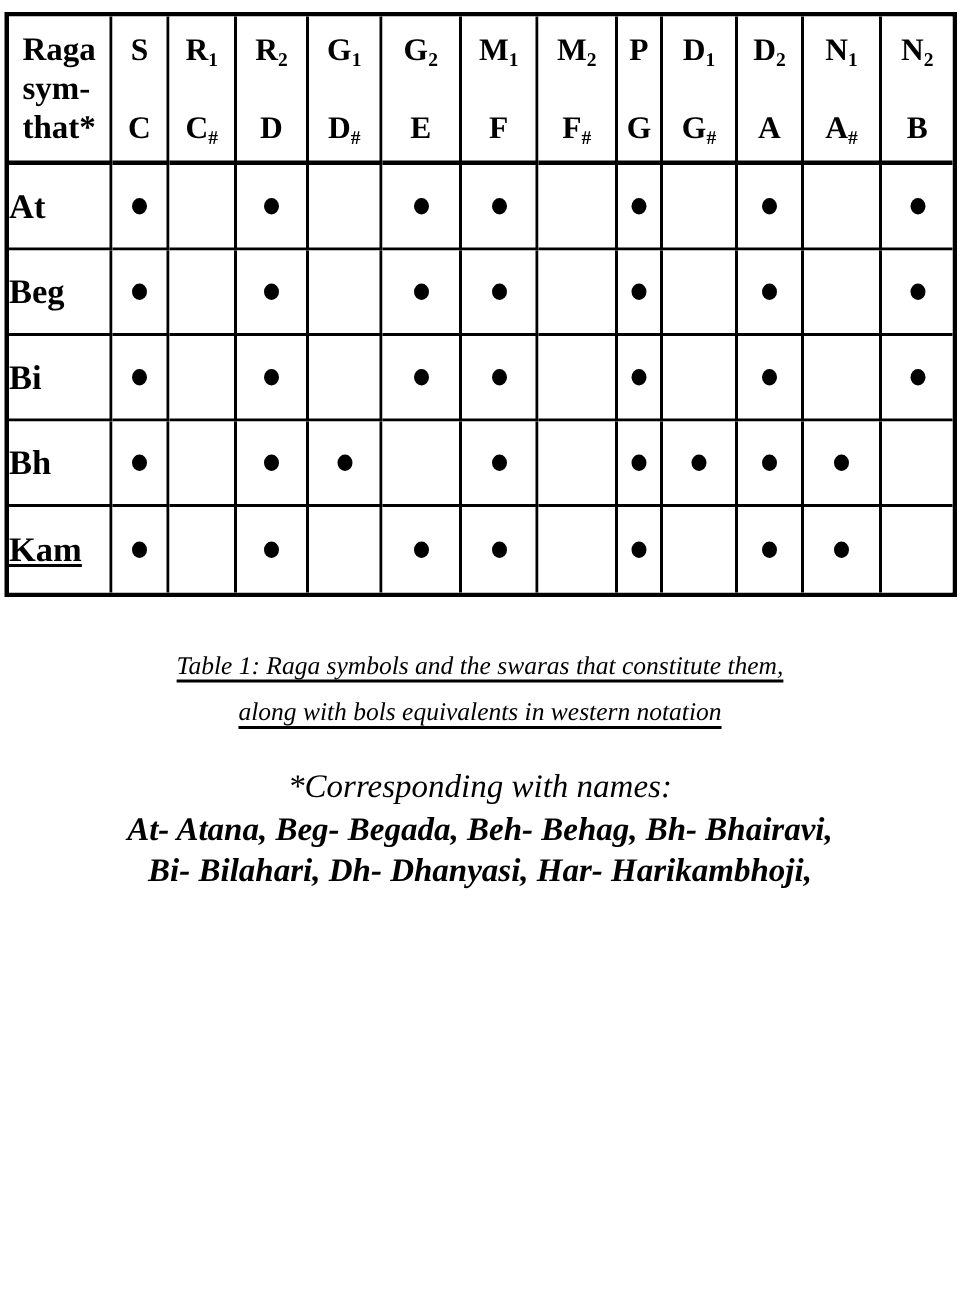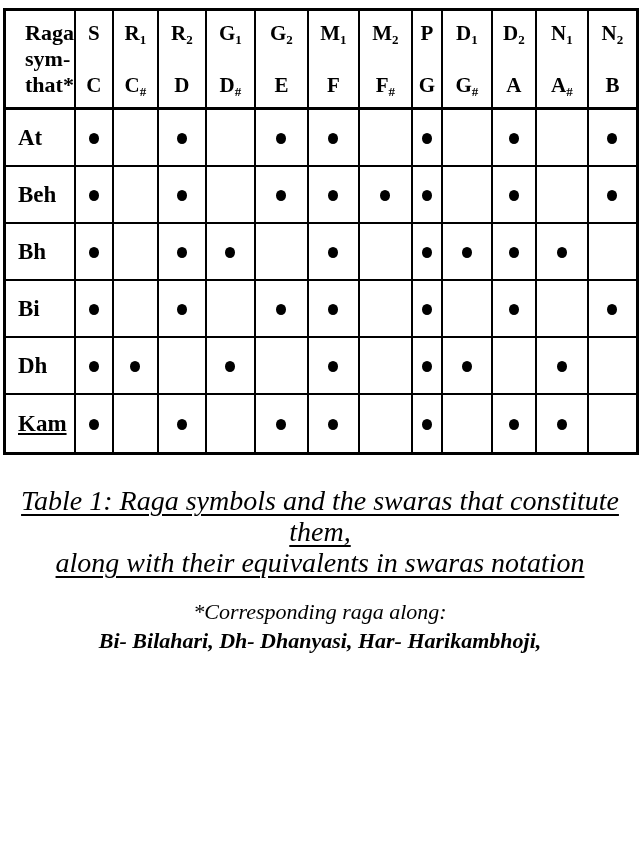--- a/index.html
+++ b/index.html
@@ -19,42 +19,42 @@
     box-sizing: border-box;
     border-right: 2px solid #000;
     border-bottom: 2px solid #000;
     padding: 0;
     background: #fff;
   }
   #raga-table tr > *:last-child { border-right: 0; }
   #raga-table tbody tr:last-child > * { border-bottom: 0; text-decoration: underline; }
   #raga-table thead th { height: 99px; border-bottom: 3px solid #000; vertical-align: middle; }
   #raga-table thead th.corner {
-    text-align: left; padding-left: 19px;
+    text-align: left; padding-left: 9px;
     font-size: 22px; font-weight: bold; line-height: 26px;
   }
   .hstack {
     display: flex; flex-direction: column; justify-content: space-between;
     align-items: center; height: 74px;
     font-size: 21px; font-weight: bold; line-height: 22px;
   }
   .hstack sub, .corner sub { font-size: 13px; line-height: 0; vertical-align: -4px; }
   #raga-table tbody tr { height: 57px; }
   #raga-table tbody td { vertical-align: middle; text-align: center; }
   #raga-table tbody td.rlabel {
-    text-align: left; padding-left: 12px;
+    text-align: left; padding-left: 0;
     font-size: 23px; font-weight: bold;
   }
   .dot {
     display: inline-block; width: 10px; height: 11px;
     border-radius: 50%; background: #000; vertical-align: middle;
   }
   .caption {
     margin-top: 30px; text-align: center;
-    font-style: italic; font-size: 28px; line-height: 31px;
+    font-style: italic; font-size: 17px; line-height: 31px;
   }
   .caption .u {
     text-decoration: underline;
     text-decoration-thickness: 2px;
     text-underline-offset: 4px;
   }
   .footnote { margin-top: 20px; text-align: center; font-style: italic; }
   .fn-head { font-size: 22px; line-height: 28px; margin-bottom: 1px; }
   .fn-names { font-size: 22px; font-weight: bold; line-height: 27px; }
 </style>
@@ -170,76 +170,61 @@
           <td><span class="dot"></span></td>
           <td><span class="dot"></span></td>
           <td></td>
           <td><span class="dot"></span></td>
           <td></td>
           <td><span class="dot"></span></td>
           <td></td>
           <td><span class="dot"></span></td>
         </tr>
         <tr>
-          <td class="rlabel">Beh</td>
-          <td><span class="dot"></span></td>
-          <td></td>
-          <td><span class="dot"></span></td>
-          <td></td>
-          <td><span class="dot"></span></td>
-          <td><span class="dot"></span></td>
-          <td><span class="dot"></span></td>
+          <td class="rlabel">Beg</td>
+          <td><span class="dot"></span></td>
+          <td></td>
+          <td><span class="dot"></span></td>
+          <td></td>
+          <td><span class="dot"></span></td>
+          <td><span class="dot"></span></td>
+          <td></td>
+          <td><span class="dot"></span></td>
+          <td></td>
+          <td><span class="dot"></span></td>
+          <td></td>
+          <td><span class="dot"></span></td>
+        </tr>
+        <tr>
+          <td class="rlabel">Bi</td>
+          <td><span class="dot"></span></td>
+          <td></td>
+          <td><span class="dot"></span></td>
+          <td></td>
+          <td><span class="dot"></span></td>
+          <td><span class="dot"></span></td>
+          <td></td>
           <td><span class="dot"></span></td>
           <td></td>
           <td><span class="dot"></span></td>
           <td></td>
           <td><span class="dot"></span></td>
         </tr>
         <tr>
           <td class="rlabel">Bh</td>
           <td><span class="dot"></span></td>
           <td></td>
           <td><span class="dot"></span></td>
           <td><span class="dot"></span></td>
           <td></td>
           <td><span class="dot"></span></td>
           <td></td>
           <td><span class="dot"></span></td>
           <td><span class="dot"></span></td>
           <td><span class="dot"></span></td>
-          <td><span class="dot"></span></td>
-          <td></td>
-        </tr>
-        <tr>
-          <td class="rlabel">Bi</td>
-          <td><span class="dot"></span></td>
-          <td></td>
-          <td><span class="dot"></span></td>
-          <td></td>
-          <td><span class="dot"></span></td>
-          <td><span class="dot"></span></td>
-          <td></td>
-          <td><span class="dot"></span></td>
-          <td></td>
-          <td><span class="dot"></span></td>
-          <td></td>
-          <td><span class="dot"></span></td>
-        </tr>
-        <tr>
-          <td class="rlabel">Dh</td>
-          <td><span class="dot"></span></td>
-          <td><span class="dot"></span></td>
-          <td></td>
-          <td><span class="dot"></span></td>
-          <td></td>
-          <td><span class="dot"></span></td>
-          <td></td>
-          <td><span class="dot"></span></td>
-          <td><span class="dot"></span></td>
-          <td></td>
           <td><span class="dot"></span></td>
           <td></td>
         </tr>
         <tr>
           <td class="rlabel">Kam</td>
           <td><span class="dot"></span></td>
           <td></td>
           <td><span class="dot"></span></td>
           <td></td>
           <td><span class="dot"></span></td>
@@ -249,21 +234,22 @@
           <td></td>
           <td><span class="dot"></span></td>
           <td><span class="dot"></span></td>
           <td></td>
         </tr>
       </tbody>
     </table>
 
   <div class="caption">
     <div><span class="u">Table 1: Raga symbols and the swaras that constitute them,</span></div>
-    <div><span class="u">along with their equivalents in swaras notation</span></div>
+    <div><span class="u">along with bols equivalents in western notation</span></div>
   </div>
 
   <div class="footnote">
-    <div class="fn-head">*Corresponding raga along:</div>
+    <div class="fn-head">*Corresponding with names:</div>
+    <div class="fn-names">At- Atana, Beg- Begada, Beh- Behag, Bh- Bhairavi,</div>
     <div class="fn-names">Bi- Bilahari, Dh- Dhanyasi, Har- Harikambhoji,</div>
   </div>
 
 </div>
 
 </body></html>

